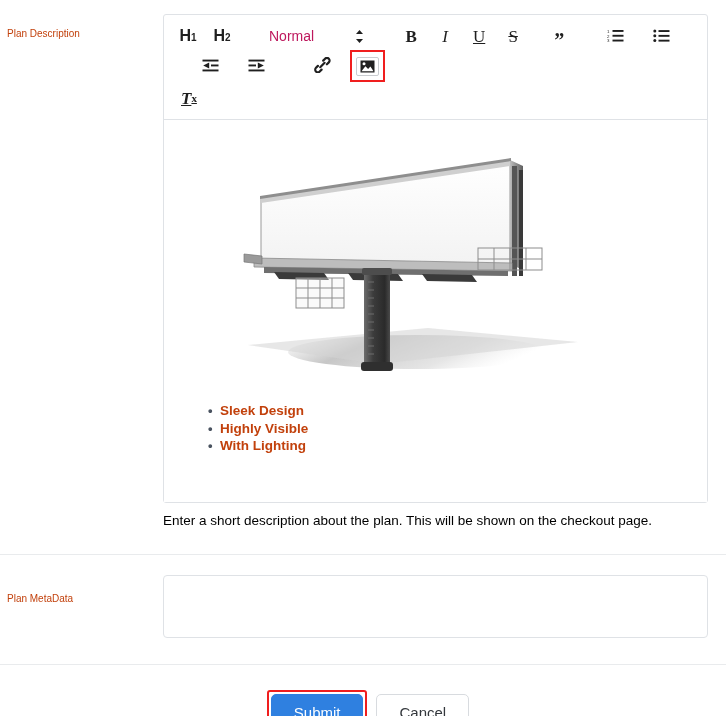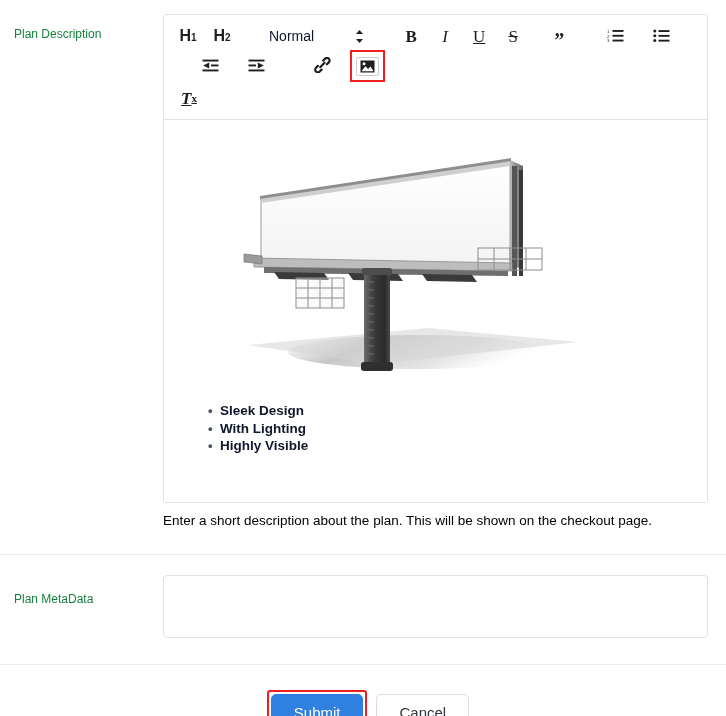--- a/index.html
+++ b/index.html
@@ -20,25 +20,25 @@
     display: flex;
     align-items: flex-start;
     padding: 0;
   }
 
   
   .label-col {
     width: 163px;
     flex: 0 0 163px;
     box-sizing: border-box;
-    padding-left: 14px;
+    padding-left: 7px;
     padding-top: 22px;
-    font-size: 12px;
+    font-size: 10px;
     line-height: 24px;
-    color: #15803d;
+    color: #c2410c;
   }
   .label-col.metadata {
     padding-top: 12px;
   }
 
   
   .field-col {
     flex: 1 1 auto;
     box-sizing: border-box;
     padding-right: 18px;
@@ -92,21 +92,21 @@
     font-weight: 700;
     vertical-align: baseline;
     position: relative;
     top: 2px;
   }
 
   .sel-normal {
     display: inline-flex;
     align-items: center;
     font-size: 14px;
-    color: #0f172a;
+    color: #be185d;
     cursor: pointer;
     user-select: none;
     white-space: nowrap;
   }
   .sel-caret {
     display: inline-flex;
     flex-direction: column;
     align-items: center;
     justify-content: center;
     margin-left: 41px;
@@ -159,21 +159,21 @@
   .billboard-wrap svg { display: block; }
 
   .feature-list {
     margin: 14px 0 0 0;
     padding-left: 30px;
     list-style: none;
   }
   .feature-list li {
     font-size: 13.5px;
     font-weight: 700;
-    color: #0f172a;
+    color: #c2410c;
     line-height: 17.5px;
     position: relative;
     padding-left: 12px;
   }
   .feature-list li::before {
     content: "\2022";
     position: absolute;
     left: 0;
     top: 0;
     font-size: 13px;
@@ -444,22 +444,22 @@
               <line x1="190" y1="200" x2="196" y2="200"></line>
               <line x1="190" y1="208" x2="196" y2="208"></line>
               <line x1="190" y1="216" x2="196" y2="216"></line>
               <line x1="190" y1="224" x2="196" y2="224"></line>
             </g>
           </svg>
         </div>
 
         <ul class="feature-list">
           <li>Sleek Design</li>
+          <li>Highly Visible</li>
           <li>With Lighting</li>
-          <li>Highly Visible</li>
         </ul>
 
       </div>
     </div>
 
     <div class="help-text">Enter a short description about the plan. This will be shown on the checkout page.</div>
 
   </div>
 </div>
 

